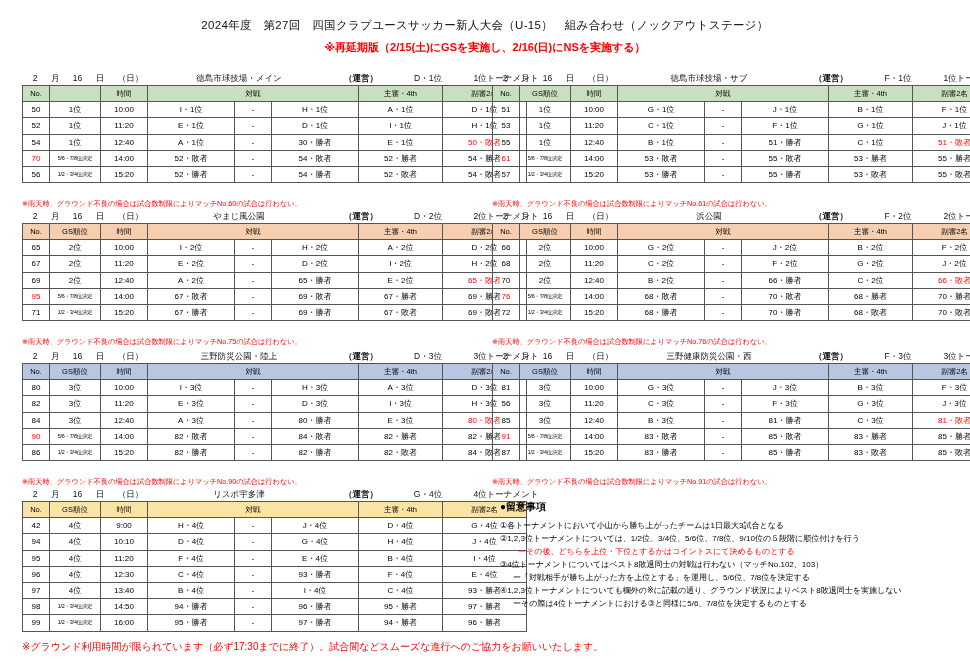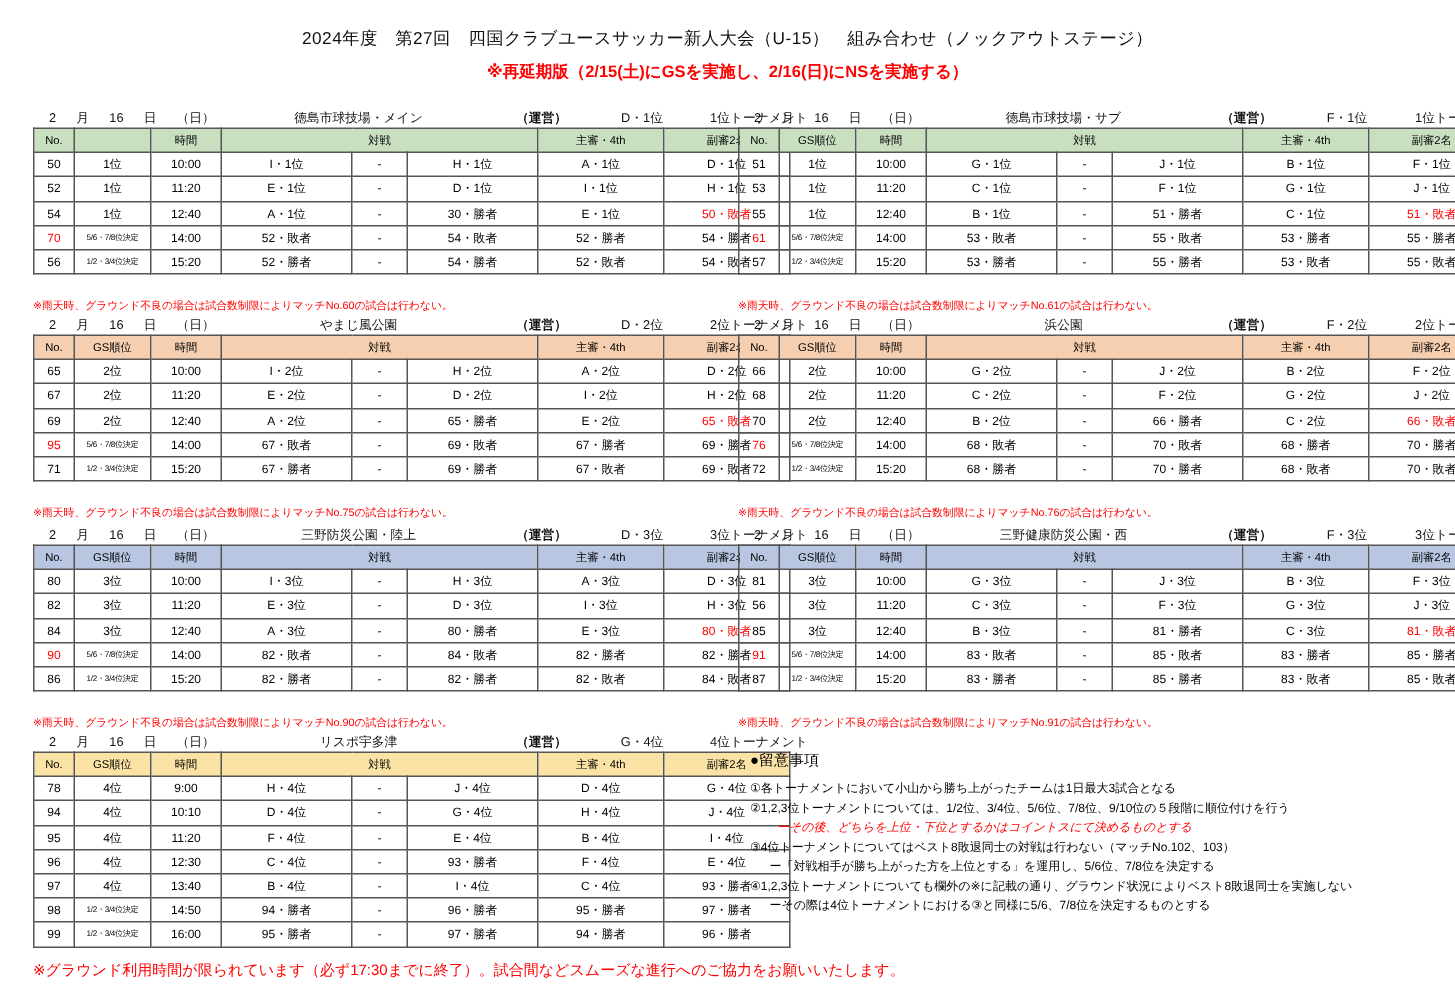--- a/index.html
+++ b/index.html
@@ -66,24 +66,24 @@
   }
 
   
   .g1 th{background:#c8dfc0;}
   .g2 th{background:#f5cfb0;}
   .g3 th{background:#b9c6e2;}
   .g4 th{background:#fbe3a6;}
 
   
   .notes{position:absolute;left:500px;top:500px;width:455px;}
-  .notes-title{font-size:10px;font-weight:normal;margin-bottom:6px;}
+  .notes-title{font-size:10px;font-weight:bold;margin-bottom:6px;}
   .notes-item{font-size:8px;line-height:1.62;white-space:nowrap;}
   .notes-sub{font-size:8px;line-height:1.62;padding-left:13px;white-space:nowrap;}
-  .notes-sub.red{color:#ff0000;padding-left:18px;font-style:italic;}
+  .notes-sub.red{color:#ff0000;padding-left:18px;}
 </style>
 </head>
 <body>
 
 <div class="title-block">
   <div class="doc-title">2024年度　第27回　四国クラブユースサッカー新人大会（U-15）　組み合わせ（ノックアウトステージ）</div>
   <div class="doc-subtitle">※再延期版（2/15(土)にGSを実施し、2/16(日)にNSを実施する）</div>
 </div>
 
 <div id="sheets-root">
@@ -587,21 +587,21 @@
             <th class="c-no">No.</th>
             <th class="c-gs">GS順位</th>
             <th class="c-time">時間</th>
             <th class="" colspan="3">対戦</th>
             <th class="c-ref sep-left">主審・4th</th>
             <th class="c-asst">副審2名</th>
           </tr>
         </thead>
         <tbody>
           <tr>
-            <td class="c-no">78</td>
+            <td class="c-no">42</td>
             <td class="c-gs">4位</td>
             <td class="c-time">9:00</td>
             <td class="c-home">H・4位</td>
             <td class="c-dash">-</td>
             <td class="c-away">J・4位</td>
             <td class="c-ref sep-left">D・4位</td>
             <td class="c-asst">G・4位</td>
           </tr>
           <tr>
             <td class="c-no">94</td>

